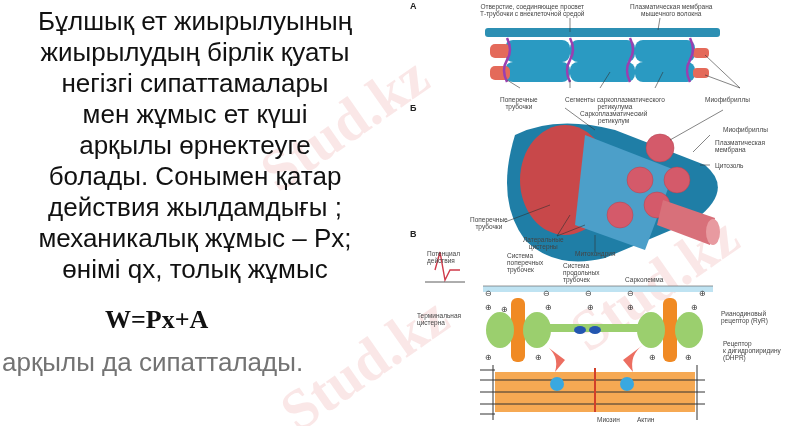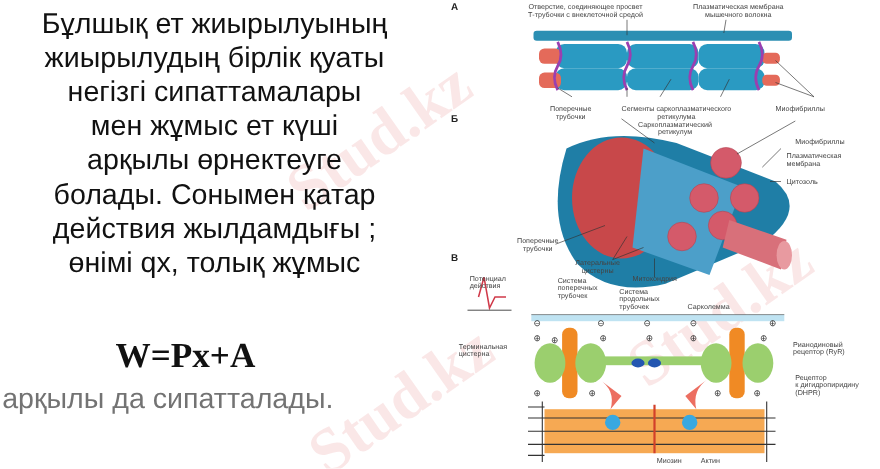--- a/index.html
+++ b/index.html
@@ -1,19 +1,19 @@
 <!DOCTYPE html>
 <html><head>
 <meta charset="utf-8">
 <style>
   html, body { margin:0; padding:0; }
   body { width:800px; height:426px; background:#ffffff; position:relative; overflow:hidden; font-family:"Liberation Sans", sans-serif; }
   .left-text { position:absolute; left:0; top:6px; width:390px; text-align:center; font-size:26px; line-height:31px; color:#111; }
   .left-text .line { display:block; white-space:nowrap; }
-  .formula { position:absolute; left:105px; top:305px; font-family:"Liberation Serif", serif; font-weight:bold; font-size:32px; color:#111; }
+  .formula { position:absolute; left:105px; top:305px; font-family:"Liberation Serif", serif; font-weight:bold; font-size:26px; color:#111; }
   .tail { position:absolute; left:2px; top:347px; font-size:26px; color:#737373; white-space:nowrap; }
   .watermark { position:absolute; font-family:"Liberation Serif", serif; font-size:58px; font-weight:bold; color:rgba(210,60,60,0.12); transform:rotate(-35deg); white-space:nowrap; pointer-events:none; }
   .figure { position:absolute; left:405px; top:0; width:395px; height:426px; }
   .plabel { position:absolute; font-size:9px; font-weight:bold; color:#222; }
   .lbl { position:absolute; font-size:6.5px; line-height:7px; color:#444; white-space:nowrap; }
   .lbl.c { text-align:center; }
 </style>
 </head>
 <body>
 
@@ -22,20 +22,21 @@
 <div class="watermark" style="left:560px;top:250px;">Stud.kz</div>
 
 <div class="left-text">
   <span class="line">Бұлшық ет жиырылуының</span>
   <span class="line">жиырылудың бірлік қуаты</span>
   <span class="line">негізгі сипаттамалары</span>
   <span class="line">мен жұмыс ет күші</span>
   <span class="line">арқылы өрнектеуге</span>
   <span class="line">болады. Сонымен қатар</span>
   <span class="line">действия жылдамдығы ;</span>
+  <span class="line">механикалық жұмыс – Px;</span>
   <span class="line">өнімі qx, толық жұмыс</span>
 </div>
 <div class="formula">W=Px+A</div>
 <div class="tail">арқылы да сипатталады.</div>
 
 <div class="figure">
   <svg width="395" height="426" viewBox="0 0 395 426">
 
     <g>
       <rect x="80" y="28" width="235" height="9" rx="3" fill="#2c8fb3"></rect>

